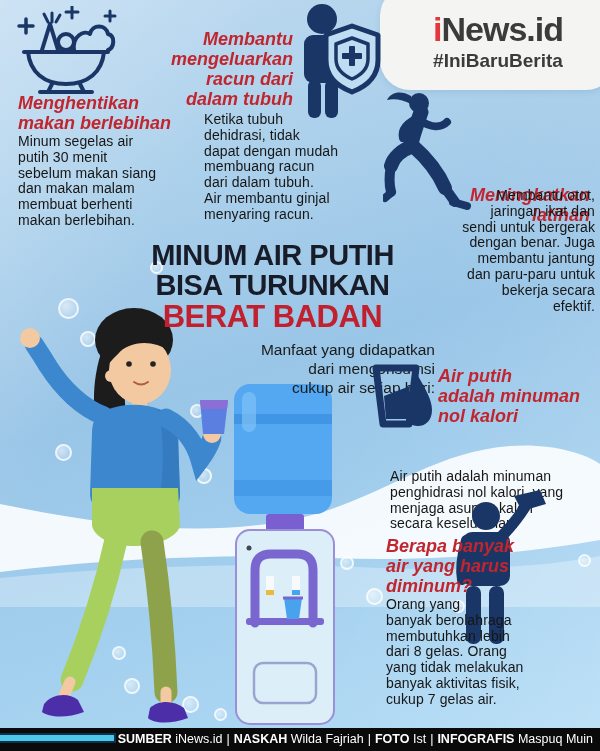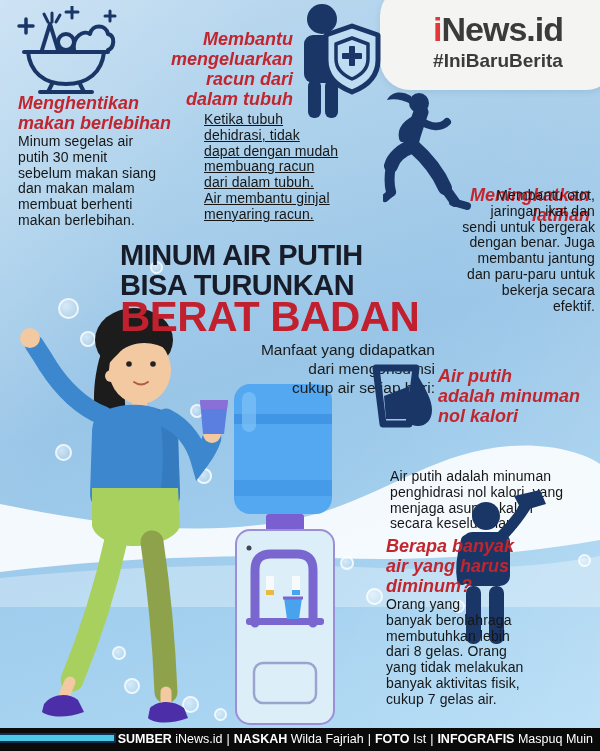--- a/index.html
+++ b/index.html
@@ -15,23 +15,23 @@
   .sec-head{color:#c1252e;font-weight:bold;font-style:italic;font-size:18px;line-height:1.12;}
   .sec-body{color:#161616;font-size:14px;line-height:1.13;letter-spacing:.1px;}
   .right{text-align:right;}
   
   .card{position:absolute;top:-14px;right:-16px;width:236px;height:104px;background:#f4f5f3;
     border-radius:30px;box-shadow:0 2px 6px rgba(20,50,90,.10);padding-top:26px;box-sizing:border-box;}
   .logo{text-align:center;font-size:34px;font-weight:bold;letter-spacing:-1px;line-height:1;color:#3b3b3b;}
   .logo .i{color:#e4373c;}
   .hashtag{text-align:center;font-size:19px;font-weight:bold;margin-top:4px;color:#3b3b3b;}
   
-  .title{left:120px;top:240px;width:305px;text-align:left;font-weight:bold;letter-spacing:-.5px;}
+  .title{left:120px;top:240px;width:305px;text-align:center;font-weight:bold;letter-spacing:-.5px;}
   .t-dark{font-size:29px;line-height:30px;color:#171c28;}
-  .t-red{font-size:42px;line-height:34px;color:#c1202e;}
+  .t-red{font-size:31px;line-height:34px;color:#c1202e;}
   .subtitle{left:160px;top:341px;width:275px;text-align:right;font-size:15.5px;line-height:1.22;color:#1b1b1b;}
   
   .bubble{position:absolute;border-radius:50%;border:2px solid rgba(255,255,255,.75);
     background:radial-gradient(circle at 35% 35%,rgba(255,255,255,.55),rgba(255,255,255,.05));}
   
   .footer-bar{position:absolute;left:0;top:728px;width:600px;height:23px;background:#0a0a0a;}
   .footer-stripe{position:absolute;left:0;top:733px;width:116px;height:10px;background:#4cc7e5;
     border:2px solid #0e3050;border-left:none;box-sizing:border-box;}
   .credits{position:absolute;right:7px;top:728px;height:38px;line-height:23px;font-size:12.5px;color:#fff;white-space:nowrap;}
   .credits b{font-weight:bold;}
@@ -148,21 +148,21 @@
       <rect x="26" y="78" width="13" height="38" rx="6"></rect>
       <rect x="43" y="78" width="13" height="38" rx="6"></rect>
     </g>
     <g transform="translate(70,56)">
       <path d="M0,-32 L26,-23 L26,2 Q26,24 0,34 Q-26,24 -26,2 L-26,-23 Z" fill="#bedcf2" stroke="#1a3666" stroke-width="5" stroke-linejoin="round"></path>
       <path d="M0,-20 L16,-14 L16,1 Q16,14 0,21 Q-16,14 -16,1 L-16,-14 Z" fill="none" stroke="#1a3666" stroke-width="3.5" stroke-linejoin="round"></path>
       <rect x="-3" y="-12" width="6" height="20" rx="1" fill="#1a3666"></rect>
       <rect x="-10" y="-5" width="20" height="6" rx="1" fill="#1a3666"></rect>
     </g>
   </svg>
-  <div class="abs sec-body pre" style="left:204px;top:112px;width:165px;text-decoration:underline;">Ketika tubuh
+  <div class="abs sec-body pre" style="left:204px;top:112px;width:165px;">Ketika tubuh
 dehidrasi, tidak
 dapat dengan mudah
 membuang racun
 dari dalam tubuh.
 Air membantu ginjal
 menyaring racun.</div>
 
   <svg class="abs" style="left:383px;top:90px;" width="108" height="128" viewBox="0 0 108 128">
     <g fill="#1a3666" stroke="#1a3666" stroke-linecap="round" stroke-linejoin="round">
       <circle cx="36" cy="13" r="10" stroke="none"></circle>

